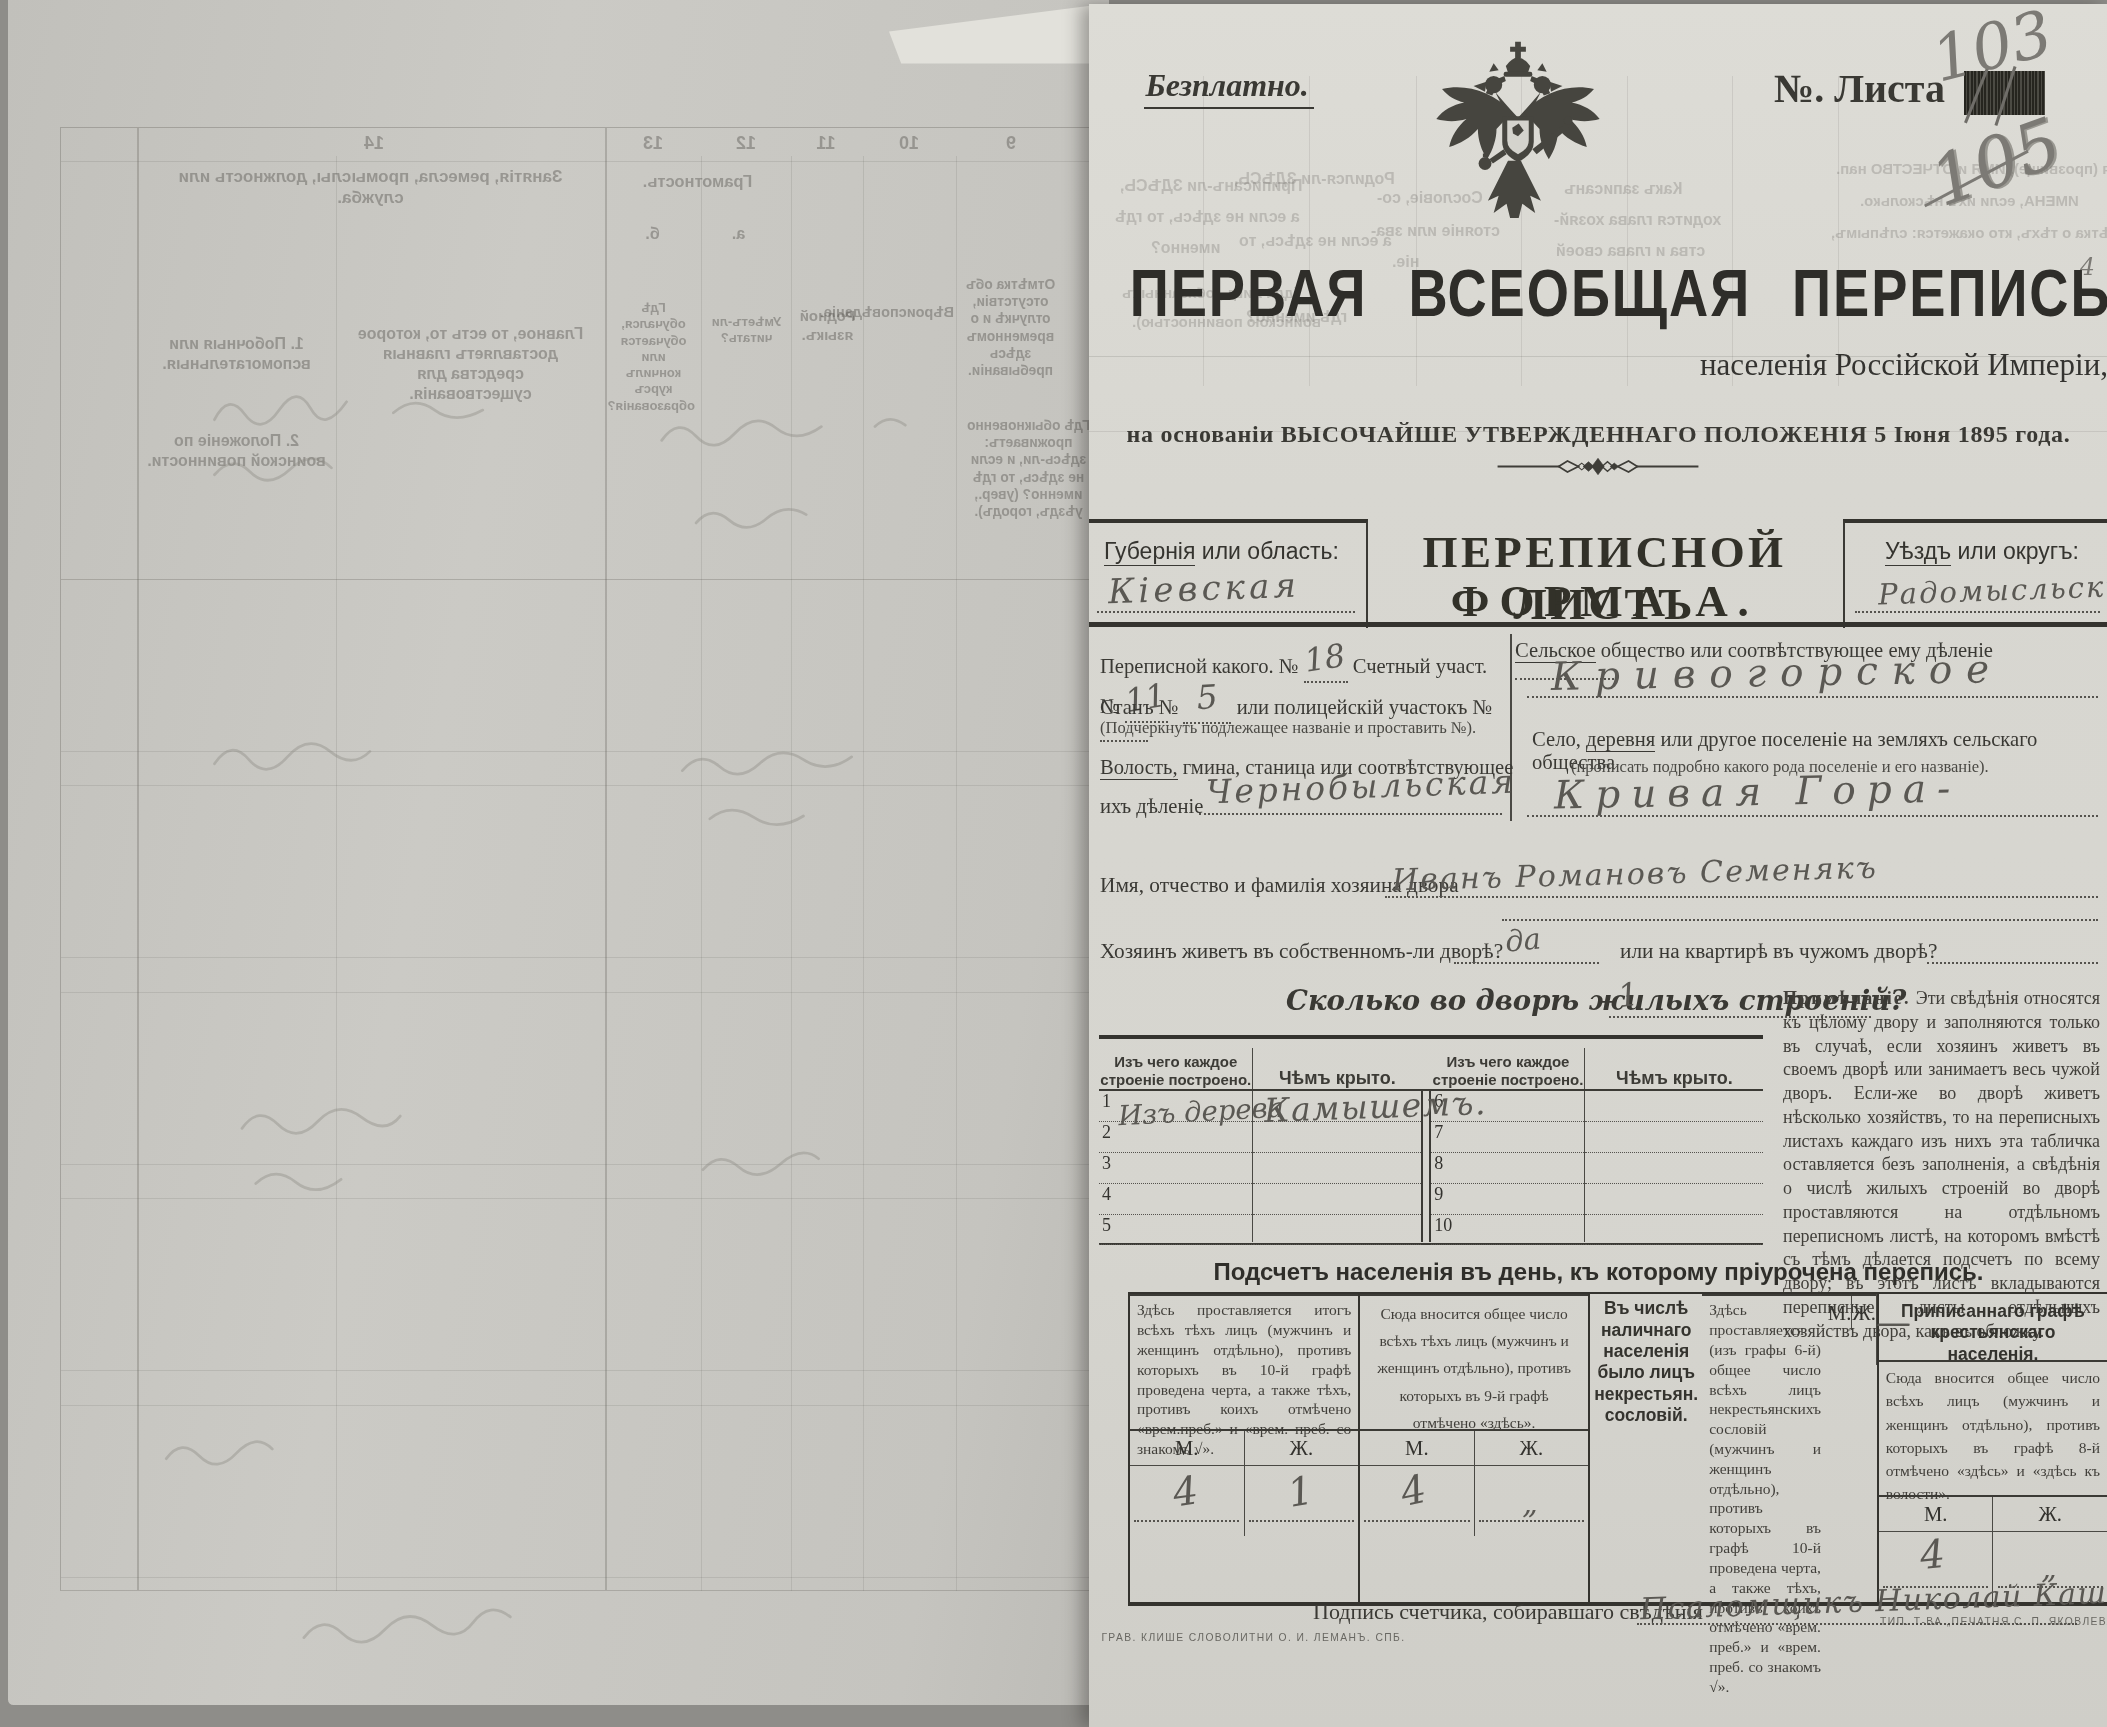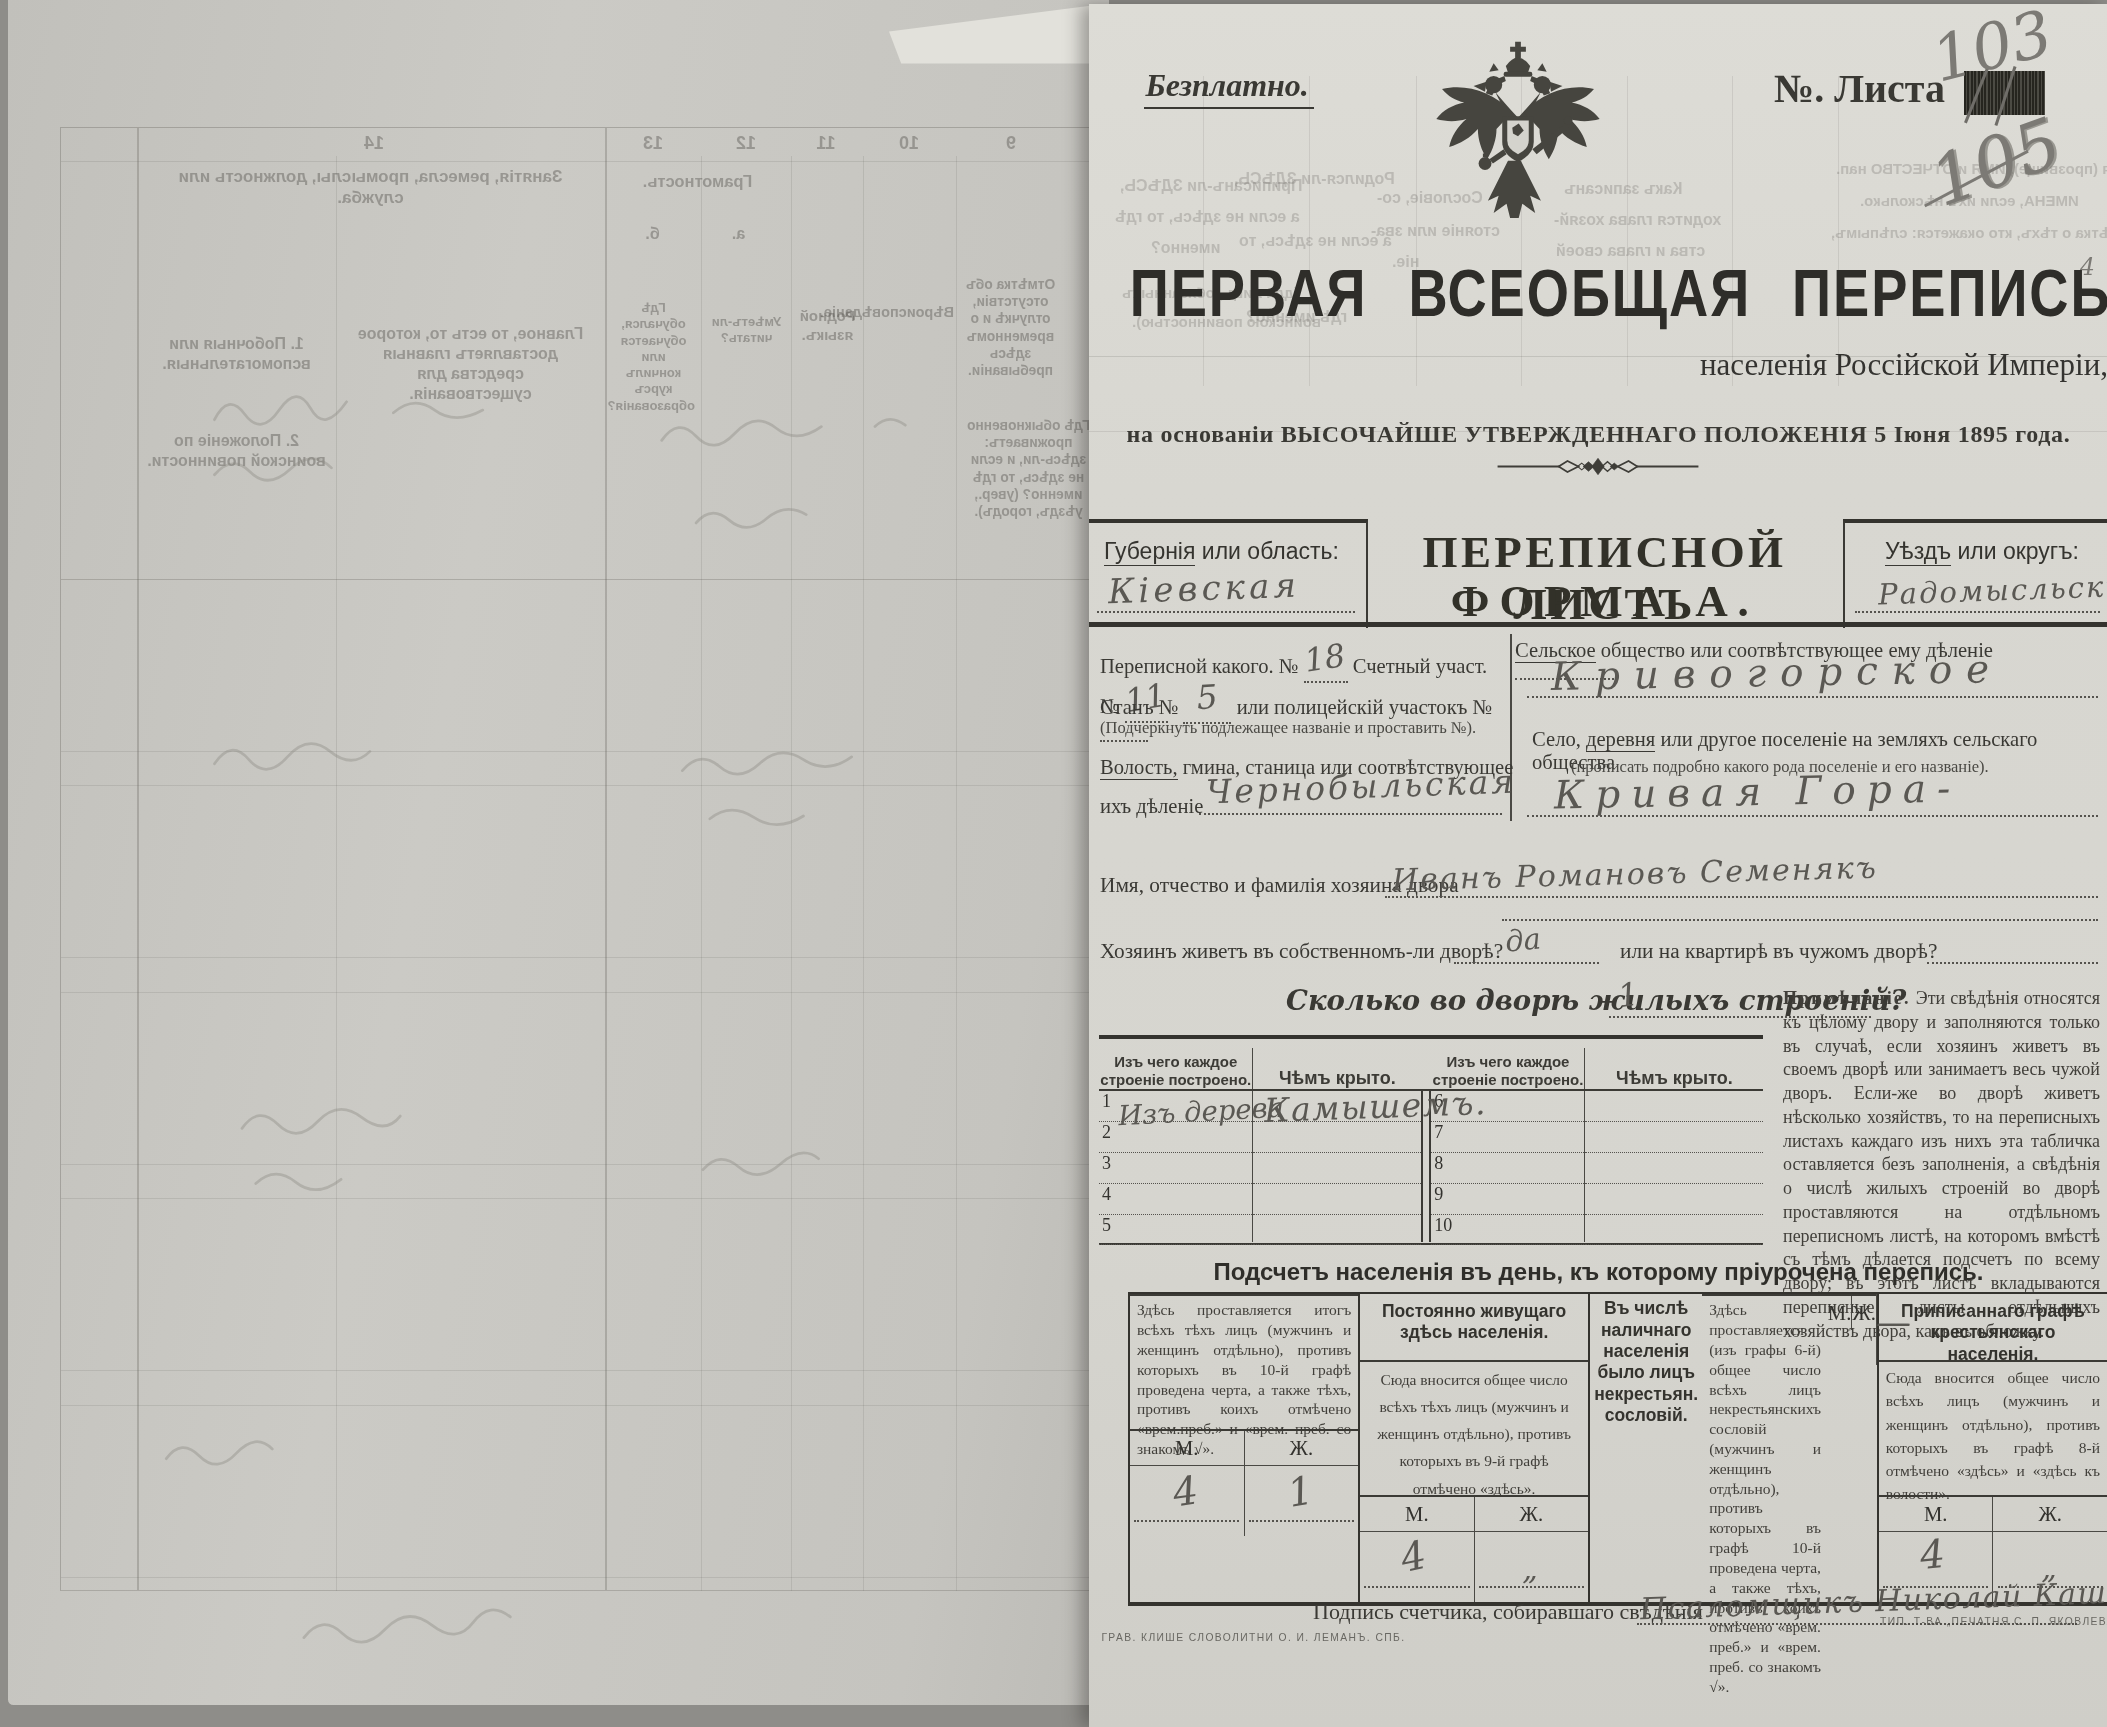--- a/index.html
+++ b/index.html
@@ -332,21 +332,20 @@
               <div class="dotline" style="position:absolute;left:4.1px;right:4.1px;bottom:13.8px;"></div>
             </div>
           <div style="flex:1;position:relative;border-left:1.4px solid #4a4944;">
               <span class="hw" style="position:absolute;left:38%;top:2.8px;font-size:39px;transform:rotate(-10deg);">1</span>
               <div class="dotline" style="position:absolute;left:4.1px;right:4.1px;bottom:13.8px;"></div>
             </div>
         </div>
       </div>
 
       <div style="flex:1;border-right:2.8px solid #34332e;display:flex;flex-direction:column;">
-        <div class="grp-h" style="height:59px;padding:6.9px 5.5px 0;">Постоянно живущаго здѣсь населенія.</div>
         <div class="desc" style="height:125px;padding:4.1px 6.9px;border-top:2.8px double #3b3a35;line-height:1.75;text-align:center;">Сюда вносится общее число всѣхъ тѣхъ лицъ (мужчинъ и женщинъ отдѣльно), противъ которыхъ въ 9-й графѣ отмѣчено «здѣсь».</div>
         <div style="height:34px;display:flex;border-top:2.8px double #3b3a35;">
           <div style="flex:1;text-align:center;font-size:20.6px;padding-top:5.5px;">М.</div>
           <div style="flex:1;text-align:center;font-size:20.6px;padding-top:5.5px;border-left:1.4px solid #4a4944;">Ж.</div>
         </div>
         <div style="height:70px;display:flex;border-top:1.4px solid #4a4944;">
           <div style="flex:1;position:relative;">
               <span class="hw" style="position:absolute;left:36%;top:1.4px;font-size:39px;transform:rotate(-12deg);">4</span>
               <div class="dotline" style="position:absolute;left:4.1px;right:4.1px;bottom:13.8px;"></div>
             </div>

